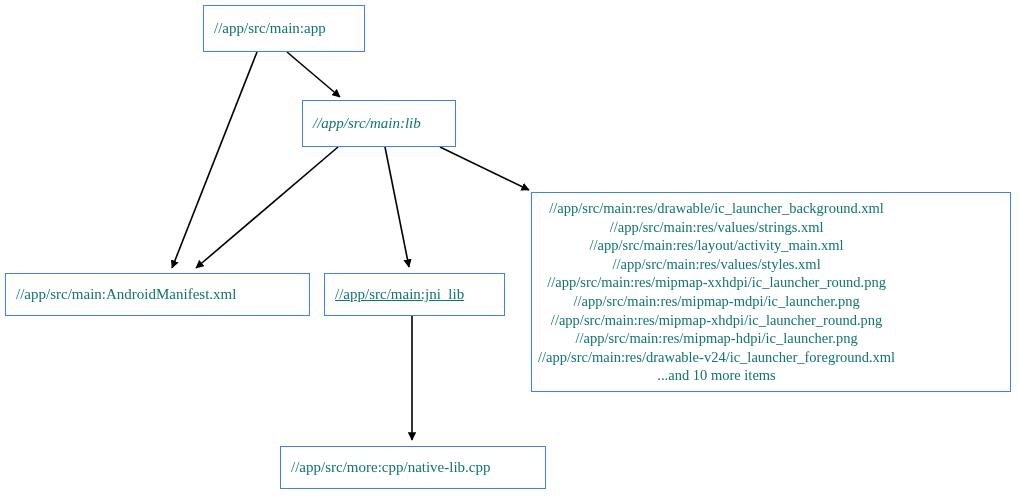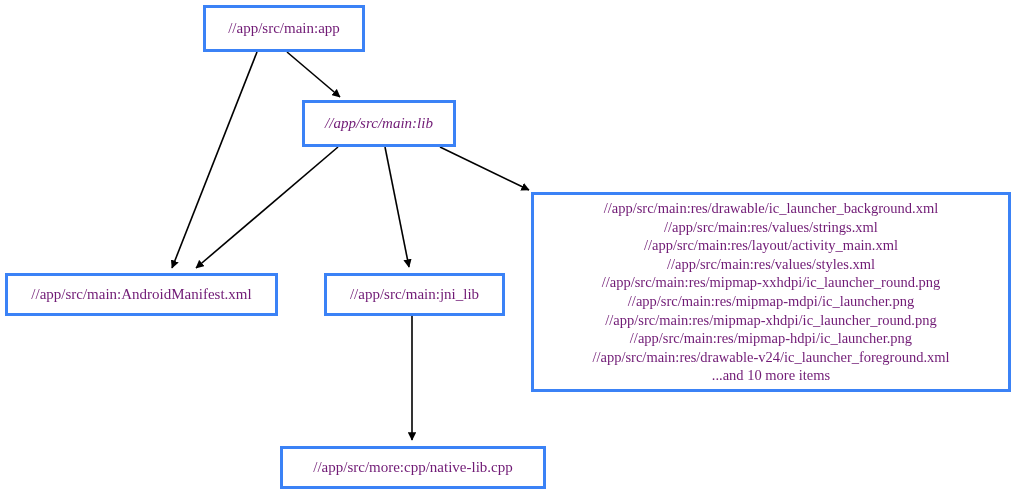--- a/index.html
+++ b/index.html
@@ -20,27 +20,26 @@
     position: absolute;
     left: 0;
     top: 0;
     width: 1018px;
     height: 496px;
     pointer-events: none;
   }
   .node {
     position: absolute;
     box-sizing: border-box;
-    border: 3px solid #3b82f6;
+    border: 1px solid #3b82f6;
     background: #ffffff;
     display: flex;
     align-items: center;
-    justify-content: center;
     text-align: center;
-    color: #701a75;
+    color: #0f766e;
     font-family: "Liberation Serif", "DejaVu Serif", serif;
     font-size: 15px;
     line-height: 1.0;
     white-space: nowrap;
   }
   .node-label {
     display: block;
     padding: 0 10px;
   }
   .node-multiline {
@@ -76,25 +75,25 @@
   </svg>
 
   <div class="node" style="left:203px; top:5px; width:162px; height:47px;">
     <span class="node-label">//app/src/main:app</span>
   </div>
 
   <div class="node" style="left:302px; top:100px; width:154px; height:47px;font-style:italic;">
     <span class="node-label">//app/src/main:lib</span>
   </div>
 
-  <div class="node" style="left:5px; top:273px; width:273px; height:43px;">
+  <div class="node" style="left:5px; top:273px; width:305px; height:43px;">
     <span class="node-label">//app/src/main:AndroidManifest.xml</span>
   </div>
 
-  <div class="node" style="left:324px; top:273px; width:181px; height:43px;">
+  <div class="node" style="left:324px; top:273px; width:181px; height:43px;text-decoration:underline;">
     <span class="node-label">//app/src/main:jni_lib</span>
   </div>
 
   <div class="node" style="left:280px; top:446px; width:266px; height:43px;">
     <span class="node-label">//app/src/more:cpp/native-lib.cpp</span>
   </div>
 
   <div class="node" style="left:531px; top:192px; width:480px; height:200px;">
     <span class="node-label node-multiline">//app/src/main:res/drawable/ic_launcher_background.xml
 //app/src/main:res/values/strings.xml

